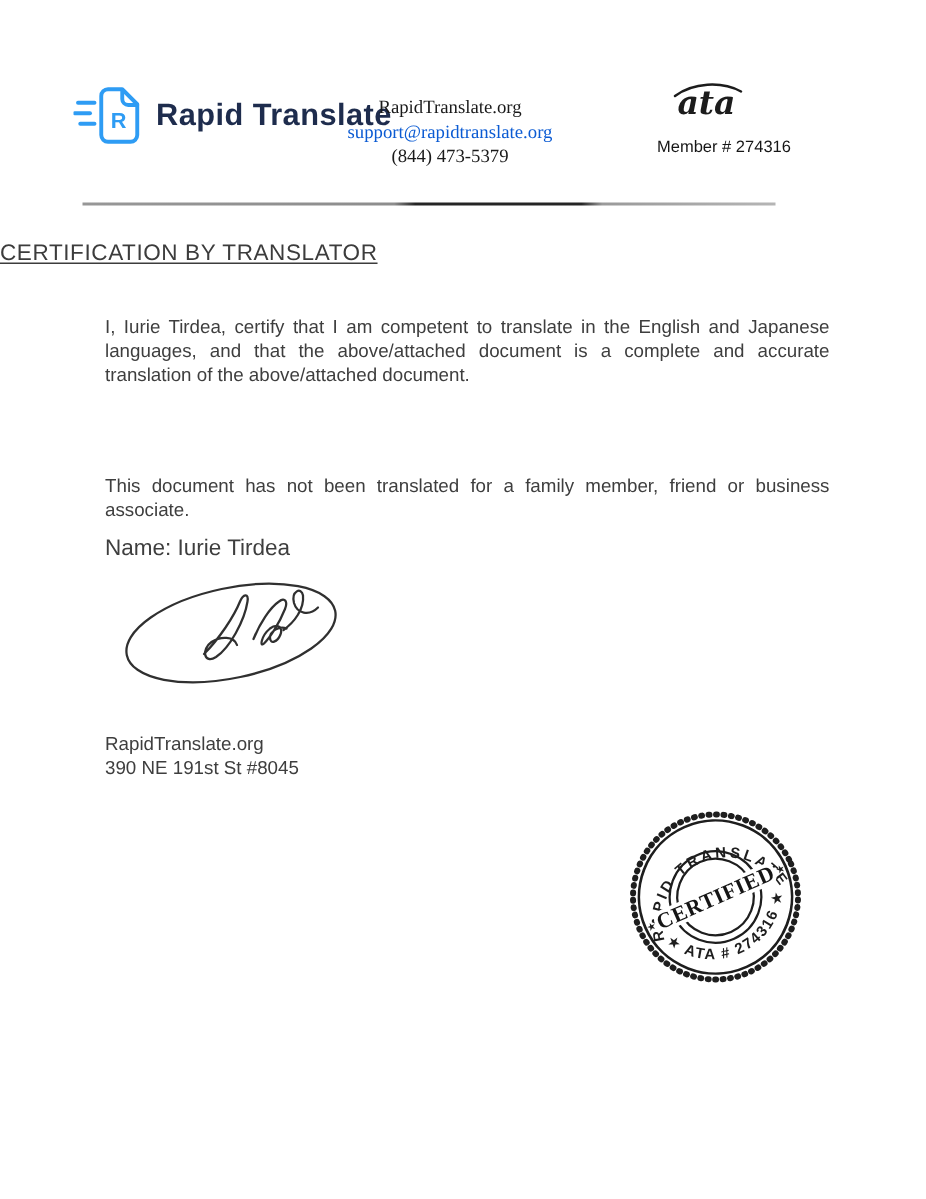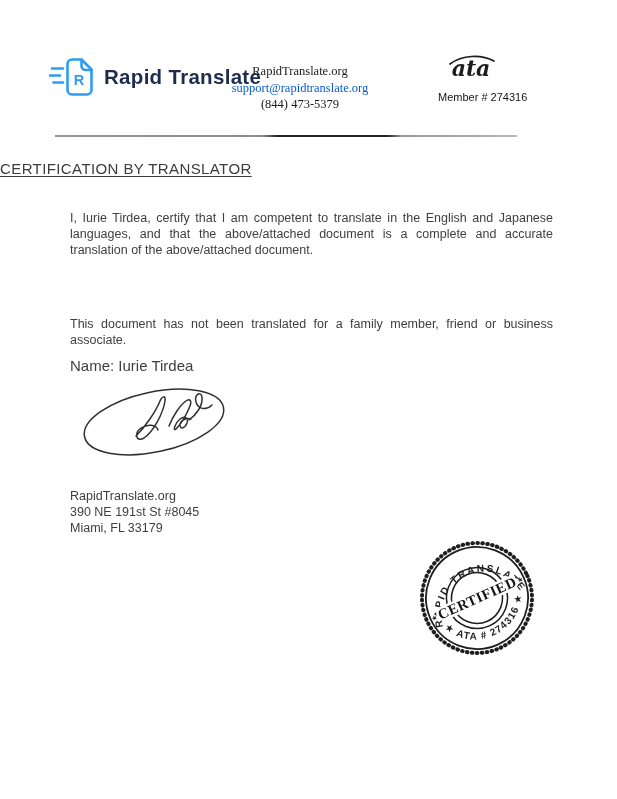--- a/index.html
+++ b/index.html
@@ -76,21 +76,20 @@
       <ellipse cx="78" cy="44" rx="71" ry="30" transform="rotate(-12 78 44)"></ellipse>
       <path d="M 60 58 C 70 48 80 33 84 23 C 86 18 90 17 89 23 C 87 36 77 54 68 60 C 60 65 58 55 65 50 C 71 46 80 46 82 52"></path>
       <path d="M 93 48 C 97 38 104 27 110 23 C 114 20 116 23 114 28 C 110 38 104 47 100 51 C 97 54 98 46 104 41 C 108 38 113 39 111 45 C 109 50 104 52 104 47 C 104 43 110 39 115 41"></path>
       <path d="M 113 42 C 120 37 127 28 126 19 C 125 13 118 16 120 24 C 122 31 130 33 136 27"></path>
     </g>
   </svg>
 
   <div class="address">
     <div>RapidTranslate.org</div>
     <div>390 NE 191st St #8045</div>
-    <div>Miami, FL 33179</div>
   </div>
 
   <svg class="stamp" width="126" height="126" viewBox="0 0 126 126">
     <g transform="rotate(-24 63 63)">
       <circle cx="63" cy="63" r="55" fill="none" stroke="#1e1e1e" stroke-width="4" stroke-dasharray="0.6 4.35" stroke-linecap="round"></circle>
       <circle cx="63" cy="63" r="51" fill="none" stroke="#1e1e1e" stroke-width="1.8"></circle>
       <circle cx="63" cy="63" r="30.5" fill="none" stroke="#1e1e1e" stroke-width="1.5"></circle>
       <circle cx="63" cy="63" r="25.5" fill="none" stroke="#1e1e1e" stroke-width="1.5"></circle>
       <path id="arcTop" d="M 21 72 A 43 43 0 0 1 105 72" fill="none" stroke="none"></path>
       <path id="arcBot" d="M 16 57 A 47 47 0 0 0 110 57" fill="none" stroke="none"></path>

